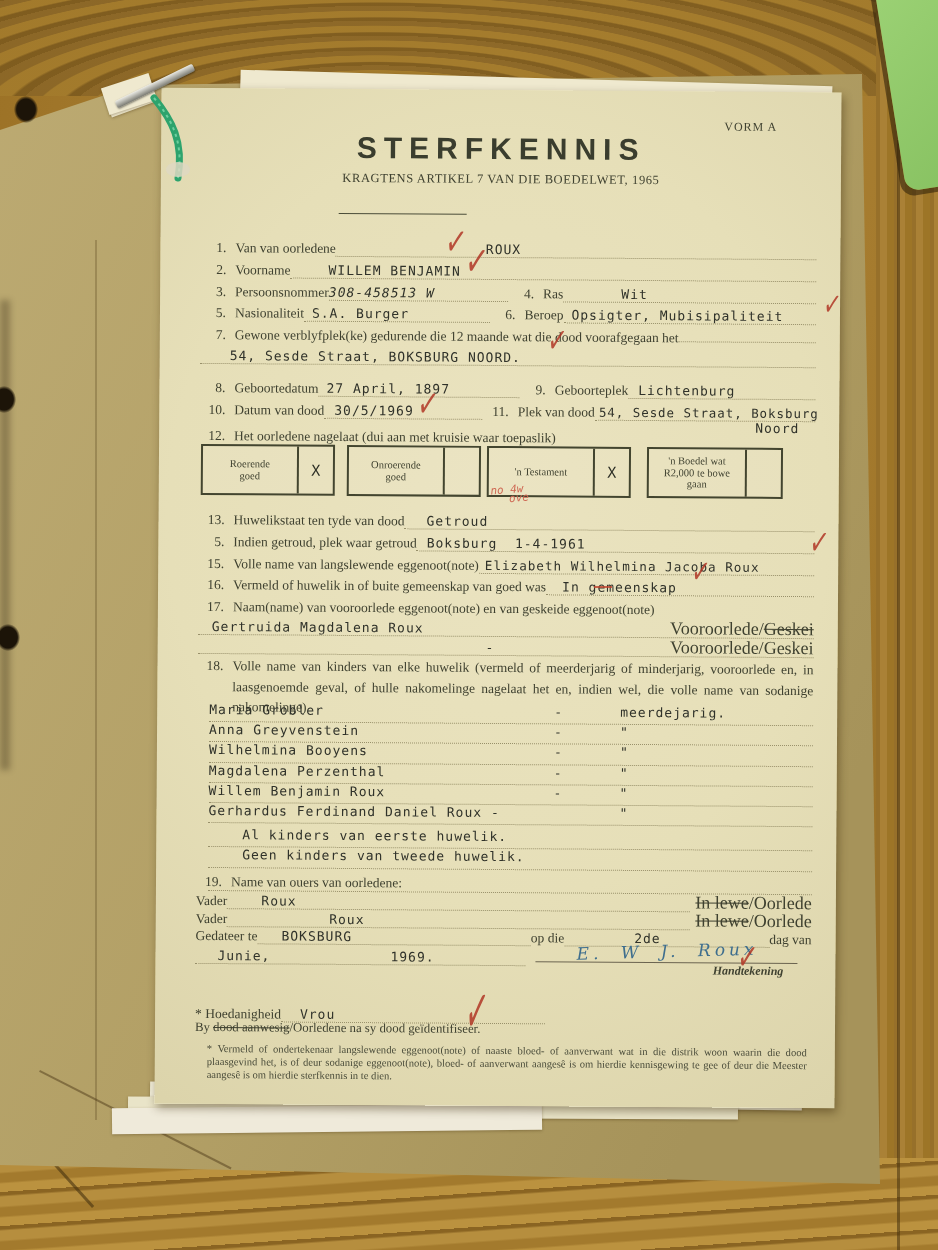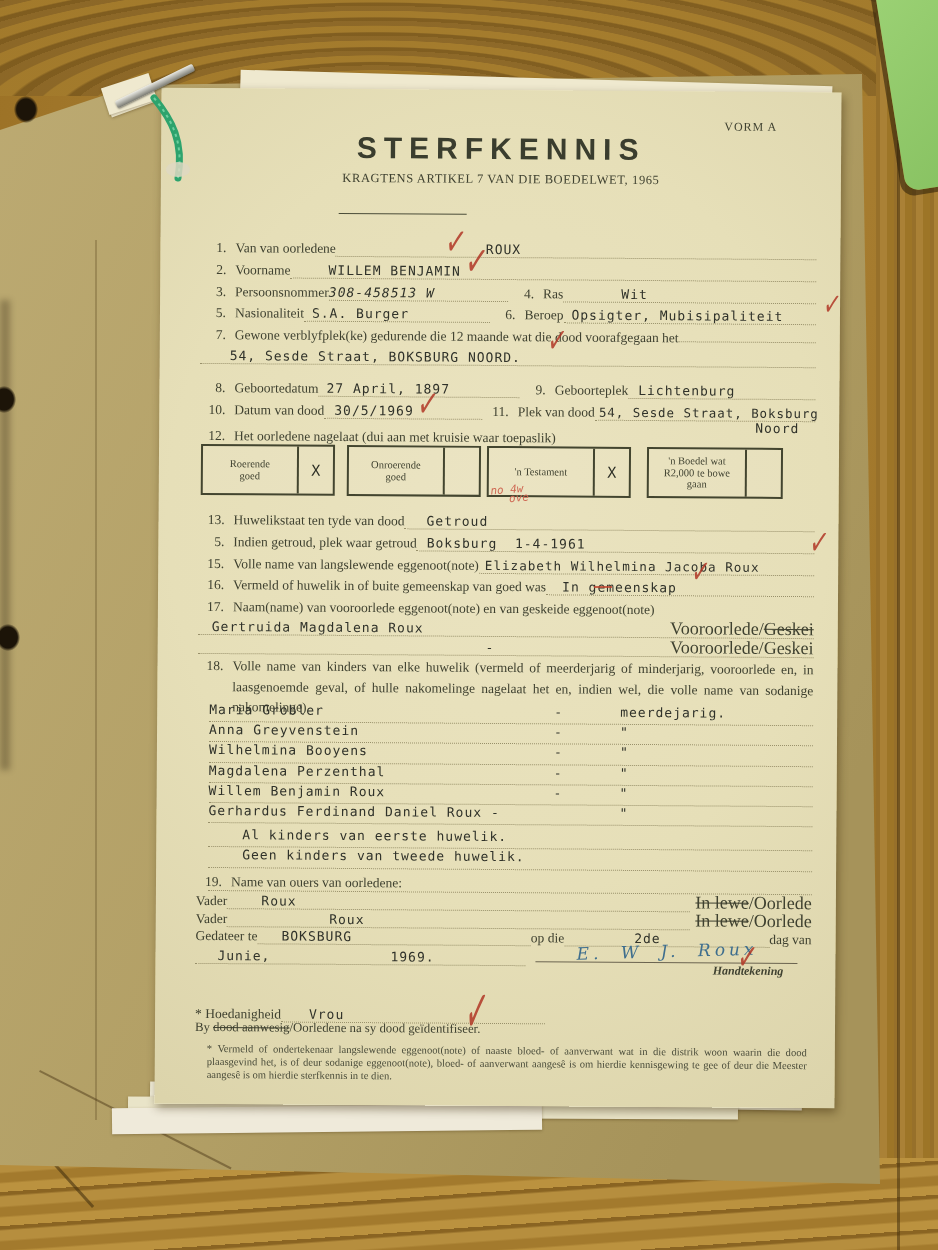--- a/index.html
+++ b/index.html
@@ -345,21 +345,21 @@
     <div class="abs sig">
       <div class="sig-line">
         <span class="hand">E. W J. Roux</span>
       </div>
       <div class="handlabel">Handtekening</div>
     </div>
 
     <div class="r" style="top:918px;right:290px;">
       <span>* Hoedanigheid</span>
       <span class="fill">
-          <span class="v" style="margin-left:28px;">Vrou</span>
+          <span class="v" style="margin-left:19px;">Vrou</span>
         </span>
     </div>
     <div class="r" style="top:932px;font-size:12.8px;">
       <span><span>By </span><span class="strike">dood aanwesig</span><span>/Oorledene na sy dood geïdentifiseer.</span></span>
     </div>
 
     <div class="abs footnote">* Vermeld of ondertekenaar langslewende eggenoot(note) of naaste bloed- of aanverwant wat in die distrik woon waarin die dood plaasgevind het, is of deur sodanige eggenoot(note), bloed- of aanverwant aangesê is om hierdie kennisgewing te gee of deur die Meester aangesê is om hierdie sterfkennis in te dien.</div>
   </div>
 
   <div class="abs sheet" style="left:104px;top:80px;width:50px;height:28px;transform:rotate(-18deg);"></div>

